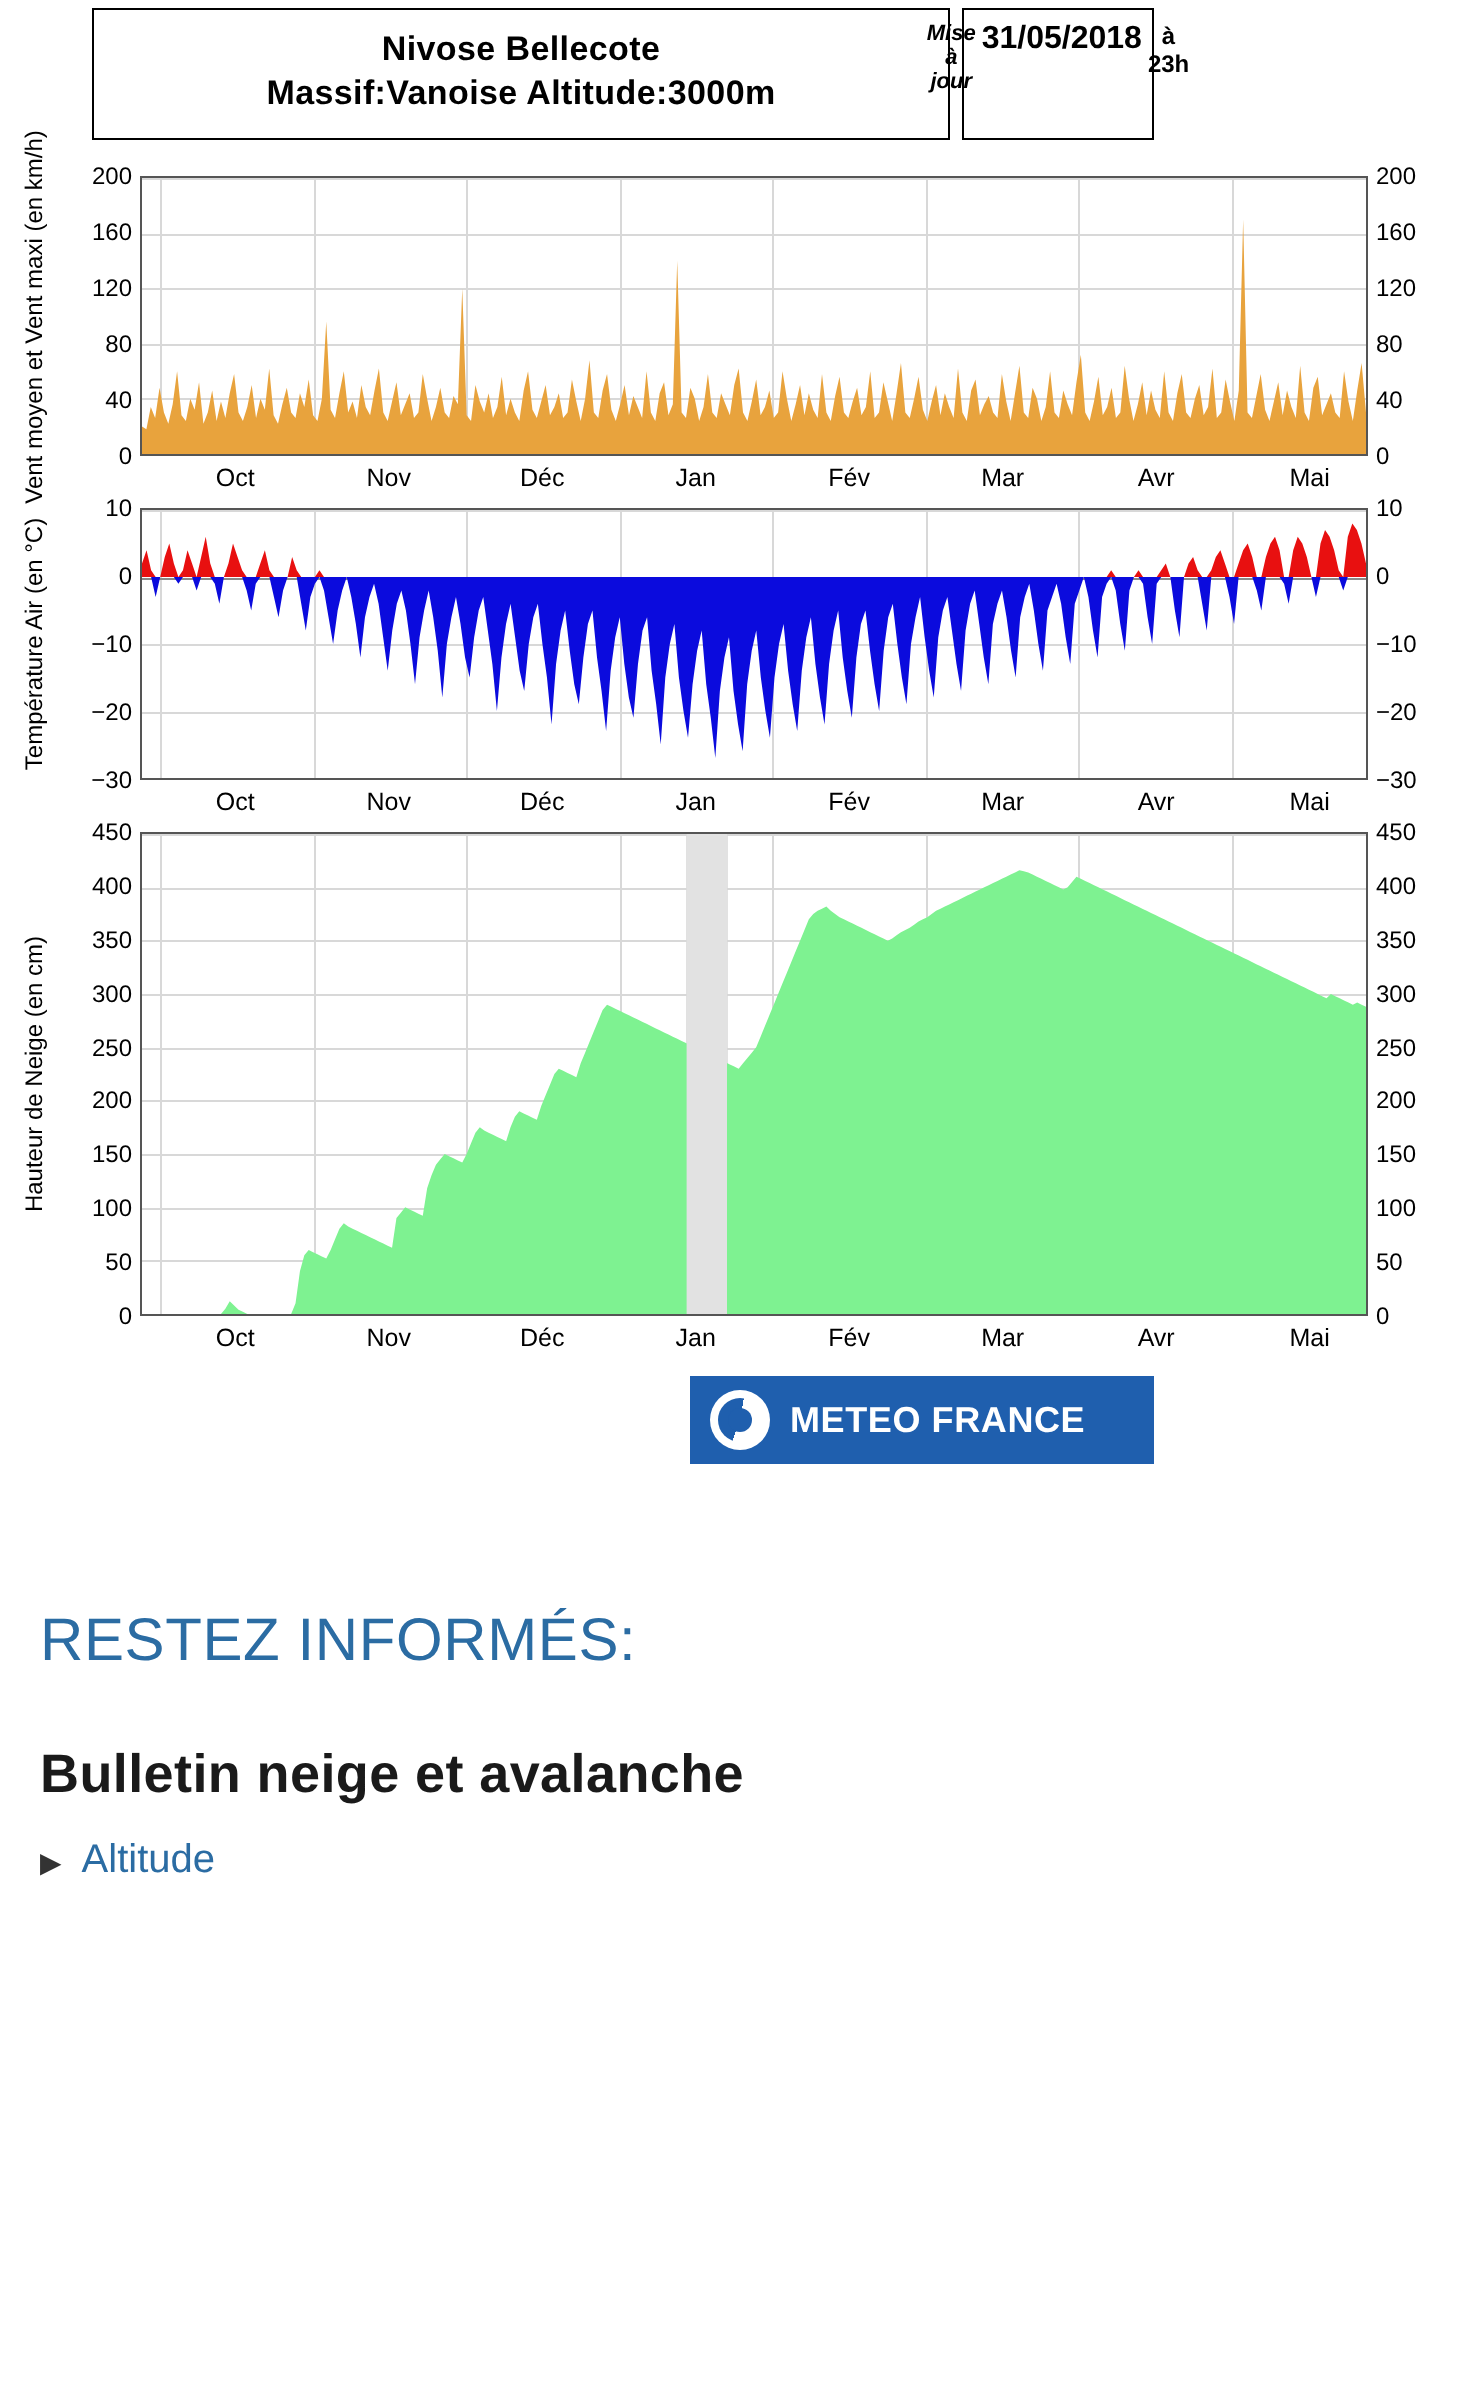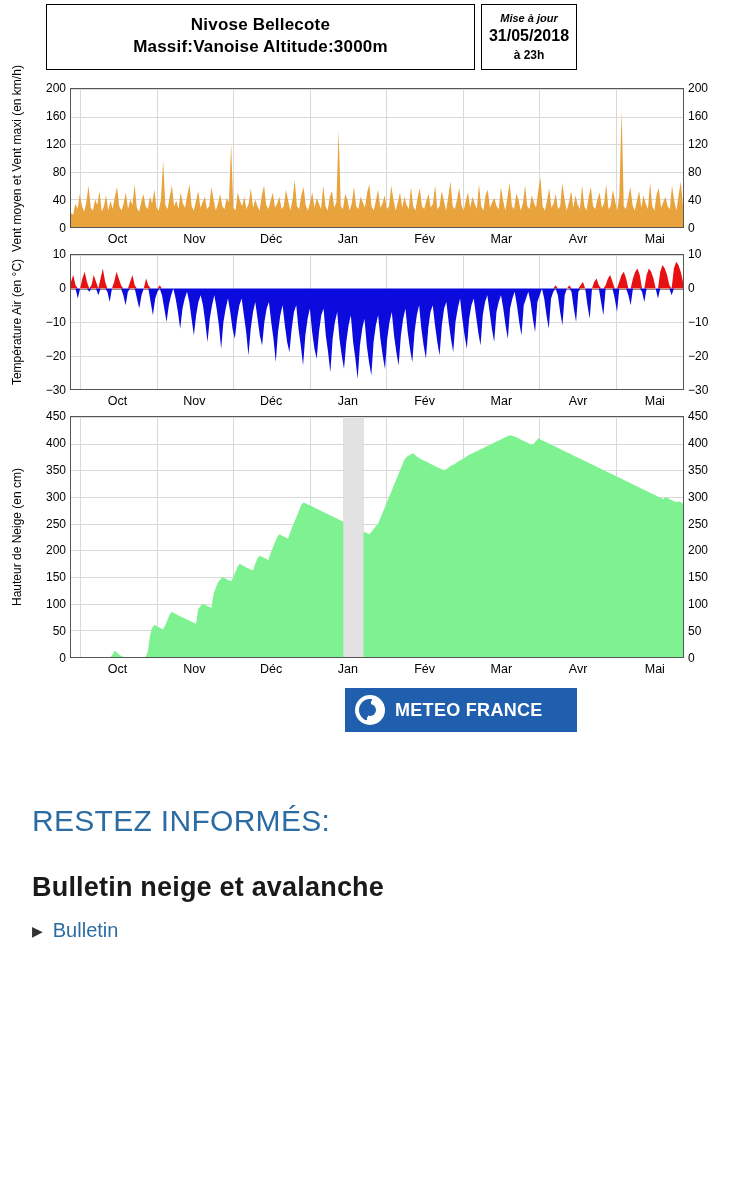--- a/index.html
+++ b/index.html
@@ -24,21 +24,21 @@
   }
   .title-line1 { font-size: 17px; font-weight: bold; color: #000; letter-spacing: .2px; }
   .title-line2 { font-size: 17px; font-weight: bold; color: #000; letter-spacing: .2px; margin-top: 2px;}
   .update-box {
     width: 96px;
     margin-left: 6px;
     border: 1px solid #000;
     text-align: center;
     padding: 6px 6px;
     background: #fff;
-    display: flex; flex-direction: column; justify-content: center; gap: 3px;
+    display: flex; flex-direction: row; justify-content: center; gap: 3px;
   }
   .update-box .u1 { font-size: 11px; font-style: italic; font-weight: bold; }
   .update-box .u2 { font-size: 16px; font-weight: bold; }
   .update-box .u3 { font-size: 12px; font-weight: bold; }
 
   
   .plot-block { position: relative; width: 736px; }
   .plot-row { display: flex; align-items: flex-start; }
 
   .ylabel {
@@ -127,21 +127,21 @@
     background: conic-gradient(from 200deg, #1f5fae 0deg 170deg, #fff 170deg 360deg);
   }
   .logo .mark::after{
     content:"";
     position:absolute; left:9px; top:9px; width:12px; height:12px;
     border-radius:50%; background:#1f5fae;
   }
   .logo .txt { font-size: 18px; font-weight: bold; letter-spacing: .3px; }
 
   
-  .content { padding: 0 32px; }
+  .content { padding: 0 20px; }
   .section-title {
     color: #2b6ca3;
     font-size: 30px;
     font-weight: 400;
     letter-spacing: .3px;
     margin: 64px 0 34px 0;
   }
   .item-title {
     font-size: 27px;
     font-weight: bold;
@@ -363,19 +363,19 @@
     </div>
   </div>
 
   <div class="content">
     <div class="section-title">RESTEZ INFORMÉS:</div>
 
     <div>
       <div class="item-title">Bulletin neige et avalanche</div>
       <div class="link-row">
         <span class="arrow">▶</span>
-        <a class="link" href="#">Bulletin</a>
+        <a class="link" href="#">Altitude</a>
       </div>
     </div>
 
   </div>
 
 </div>
 
 </body></html>

